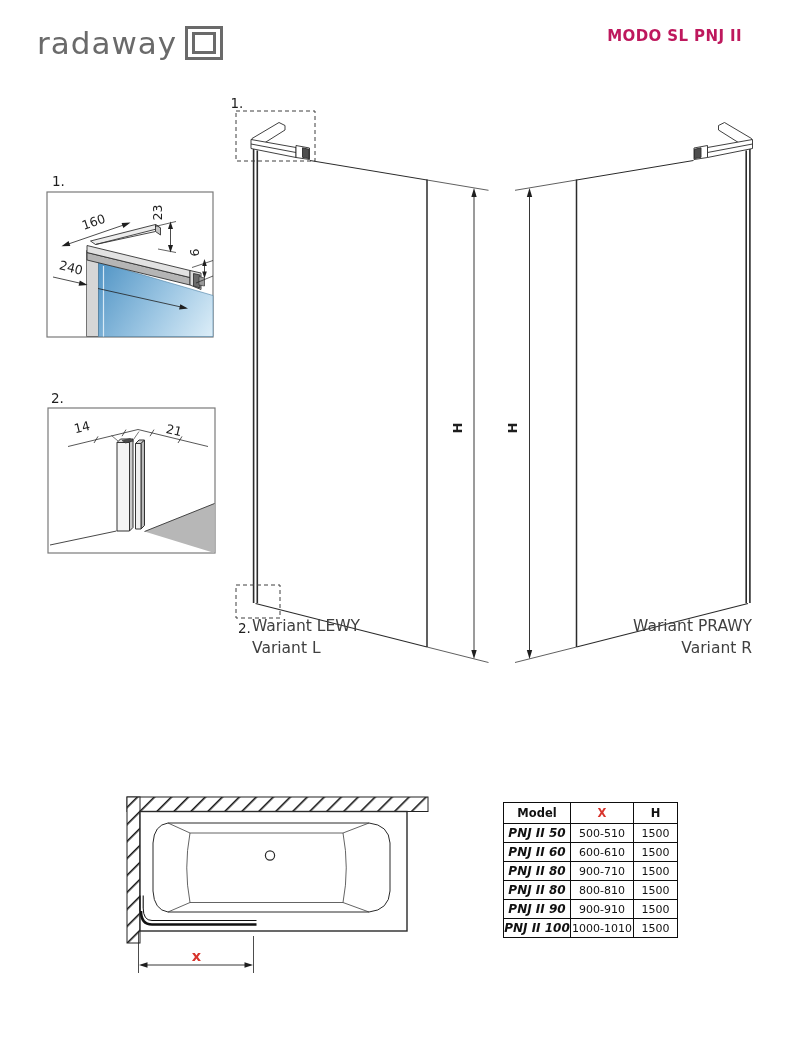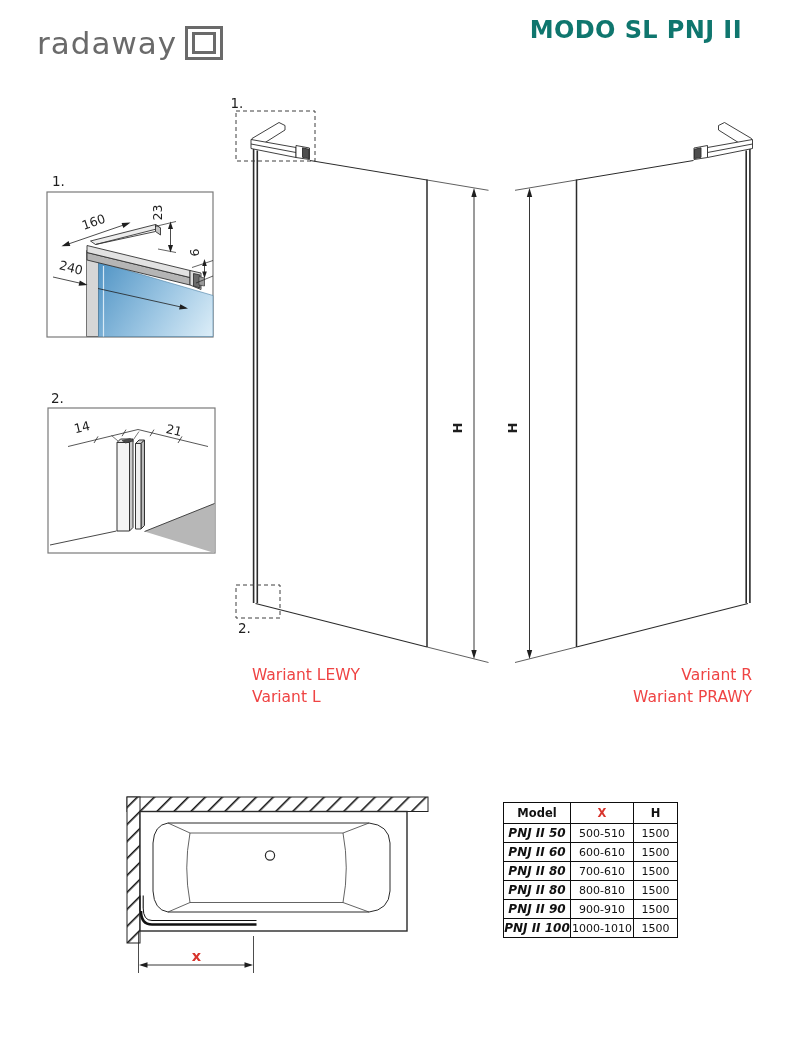--- a/index.html
+++ b/index.html
@@ -5,31 +5,31 @@
   html,body{margin:0;padding:0;background:#fff;}
   .page{position:relative;width:784px;height:1063px;background:#ffffff;overflow:hidden;
         font-family:"DejaVu Sans",sans-serif;color:#1d1d1d;}
   
   .logo{position:absolute;left:37px;top:24px;display:flex;align-items:center;}
   .logo-text{font-size:31px;letter-spacing:1px;color:#6a6a6a;line-height:38px;}
   .logo-square{position:relative;box-sizing:border-box;width:38px;height:34px;margin-left:8px;
                border:3.5px solid #6a6a6a;}
   .logo-square-inner{position:absolute;left:4px;top:3px;right:4px;bottom:3px;
                border:3.5px solid #6a6a6a;}
-  .doc-title{position:absolute;right:42px;top:16px;font-size:24px;font-weight:700;
-             letter-spacing:.4px;color:#0f766e;}
+  .doc-title{position:absolute;right:42px;top:27px;font-size:15px;font-weight:700;
+             letter-spacing:.4px;color:#be185d;}
   
   svg{position:absolute;overflow:visible;}
   svg text{font-family:"DejaVu Sans",sans-serif;fill:#1e1e1e;}
   .dimtxt{font-size:12.5px;}
   .callout{font-size:13.5px;}
   .htxt{font-size:13px;font-weight:700;}
   .xtxt{font-size:14.5px;font-weight:700;fill:#d8342c;}
   
-  .variant{position:absolute;top:664px;font-size:15.5px;line-height:22px;color:#ef4444;}
+  .variant{position:absolute;top:615px;font-size:15.5px;line-height:22px;color:#404040;}
   .variant-l{left:252px;text-align:left;}
   .variant-r{left:552px;width:200px;text-align:right;}
   
   #spec-table{position:absolute;left:503px;top:802px;border-collapse:collapse;
               font-size:11px;color:#111;table-layout:fixed;}
   #spec-table th,#spec-table td{border:1.6px solid #0d0d0d;text-align:center;
               vertical-align:middle;padding:0;margin-top:8px;}
   #spec-table th{height:20px;font-size:11.5px;font-weight:700;}
   #spec-table td{height:18px;}
   .col-model{width:66px;}.col-x{width:62px;}.col-h{width:43px;}
@@ -171,22 +171,22 @@
       <polygon points="529.5,659 526.8,650 532.2,650" fill="#1f1f1f" stroke="none"></polygon>
     </g>
     <text class="htxt" transform="translate(517,428) rotate(-90)" text-anchor="middle">H</text>
   </svg>
 
   <div class="variant variant-l">
     <div>Wariant LEWY</div>
     <div>Variant L</div>
   </div>
   <div class="variant variant-r">
+    <div>Wariant PRAWY</div>
     <div>Variant R</div>
-    <div>Wariant PRAWY</div>
   </div>
 
   <svg style="left:113px;top:785px;" width="337" height="200" viewBox="113 785 337 200">
     <defs>
       <pattern id="hatch" width="12" height="12" patternUnits="userSpaceOnUse" patternTransform="rotate(45)">
         <rect width="12" height="12" fill="#ffffff"></rect>
         <line x1="0" y1="0" x2="0" y2="12" stroke="#181818" stroke-width="3.2"></line>
       </pattern>
     </defs>
     <g>
@@ -238,21 +238,21 @@
         <td>500-510</td>
         <td>1500</td>
       </tr>
       <tr>
         <td class="cell-model">PNJ II 60</td>
         <td>600-610</td>
         <td>1500</td>
       </tr>
       <tr>
         <td class="cell-model">PNJ II 80</td>
-        <td>700-610</td>
+        <td>900-710</td>
         <td>1500</td>
       </tr>
       <tr>
         <td class="cell-model">PNJ II 80</td>
         <td>800-810</td>
         <td>1500</td>
       </tr>
       <tr>
         <td class="cell-model">PNJ II 90</td>
         <td>900-910</td>

